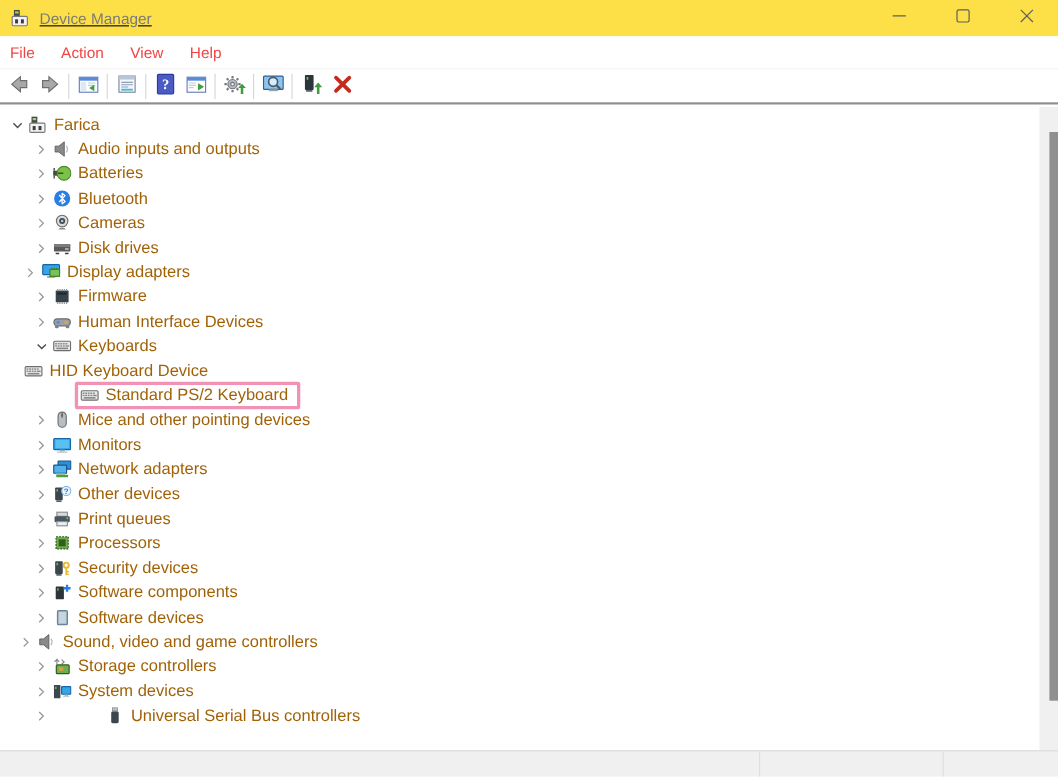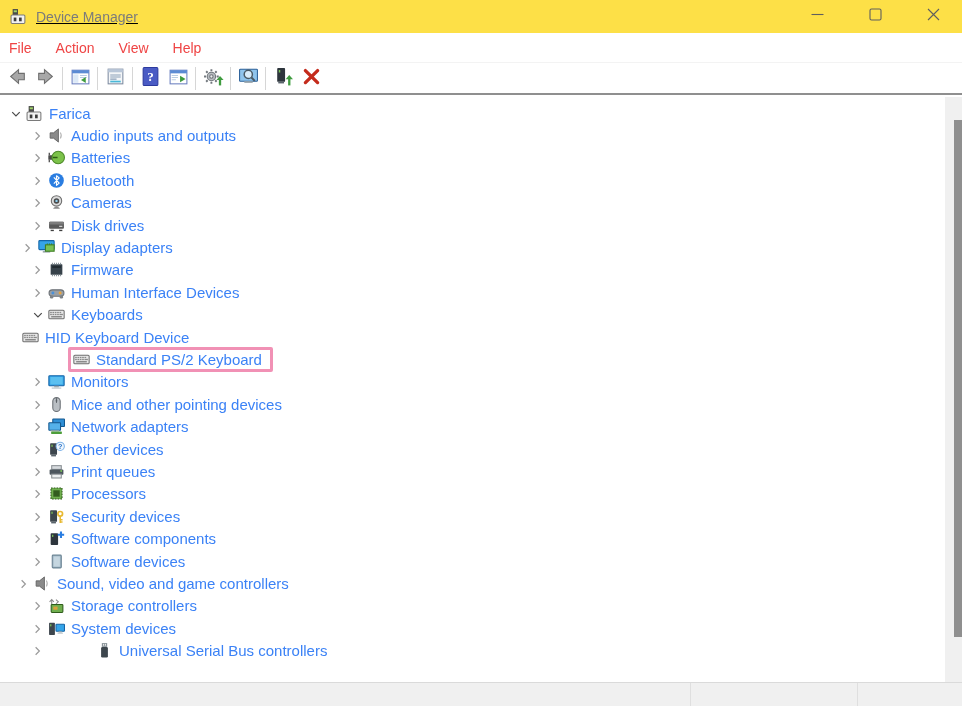--- a/index.html
+++ b/index.html
@@ -30,21 +30,21 @@
   .hrule { position:absolute; top:93px; left:0; right:0; height:2px; background:#8f8f8f; }
   
   .tree { position:absolute; top:97px; left:0; right:0; bottom:24px;
     background:#fff; overflow:hidden; padding-top:5px; }
   .tree-row { height:22.4px; display:flex; align-items:center; white-space:nowrap; }
   .chev { width:22px; display:flex; justify-content:center; align-items:center; flex:none; }
   .row-content { display:flex; align-items:center; }
   .row-content.hl { border:3px solid #f191b5; border-radius:2px;
     padding:1px 8px 1px 2px; margin:-3px 0 -3px -2px; background:#fff; }
   .ticon { width:17px; height:17px; margin-right:6px; flex:none; display:flex; }
-  .tlabel { font-size:15px; color:#3b82f6; }
+  .tlabel { font-size:15px; color:#a16207; }
   
   .scrollbar { position:absolute; top:97px; right:0; width:17px; bottom:24px; background:#f0f0f0; }
   .scroll-thumb { position:absolute; top:23px; right:0; width:8px; height:517px; background:#8f8f8f; }
   
   .statusbar { position:absolute; left:0; right:0; bottom:0; height:24px;
     background:#f0f0f0; border-top:1px solid #dadada; }
   .sb-div { position:absolute; top:0; bottom:0; width:1px; background:#dfdfdf; }
 </style>
 </head>
 <body>
@@ -409,44 +409,44 @@
     </div>
     <div class="tree-row" style="padding-left: 26px;">
       <span class="chev">
         <svg width="15" height="15" viewBox="0 0 16 16" xmlns="http://www.w3.org/2000/svg">
           <path d="M6 4.5L10 8.5L6 12.5" stroke="#9a9a9a" stroke-width="1.3" fill="none"></path>
         </svg>
       </span>
       <span class="row-content">
         <span class="ticon">
           <svg width="17" height="17" viewBox="0 0 16 16" xmlns="http://www.w3.org/2000/svg">
+            <rect x="4.5" y="1.5" width="7" height="13" rx="3.5" fill="#b9bec3" stroke="#6b7075"></rect>
+            <path d="M8 1.8v4.8" stroke="#6b7075"></path>
+            <rect x="7.3" y="3" width="1.4" height="2.6" rx="0.7" fill="#5a5f64"></rect>
+          </svg>
+        </span>
+        <span class="tlabel">Mice and other pointing devices</span>
+      </span>
+    </div>
+    <div class="tree-row" style="padding-left: 26px;">
+      <span class="chev">
+        <svg width="15" height="15" viewBox="0 0 16 16" xmlns="http://www.w3.org/2000/svg">
+          <path d="M6 4.5L10 8.5L6 12.5" stroke="#9a9a9a" stroke-width="1.3" fill="none"></path>
+        </svg>
+      </span>
+      <span class="row-content">
+        <span class="ticon">
+          <svg width="17" height="17" viewBox="0 0 16 16" xmlns="http://www.w3.org/2000/svg">
             <rect x="0.8" y="2.5" width="14.4" height="9.5" rx="0.8" fill="#35a4e8" stroke="#1565a8"></rect>
             <rect x="2.2" y="3.8" width="11.6" height="6.9" fill="#5bc0f0"></rect>
             <rect x="5.8" y="12" width="4.4" height="1.6" fill="#9aa7ad"></rect>
             <rect x="3.5" y="13.6" width="9" height="1.2" fill="#c2cbd0"></rect>
           </svg>
         </span>
         <span class="tlabel">Monitors</span>
-      </span>
-    </div>
-    <div class="tree-row" style="padding-left: 26px;">
-      <span class="chev">
-        <svg width="15" height="15" viewBox="0 0 16 16" xmlns="http://www.w3.org/2000/svg">
-          <path d="M6 4.5L10 8.5L6 12.5" stroke="#9a9a9a" stroke-width="1.3" fill="none"></path>
-        </svg>
-      </span>
-      <span class="row-content">
-        <span class="ticon">
-          <svg width="17" height="17" viewBox="0 0 16 16" xmlns="http://www.w3.org/2000/svg">
-            <rect x="4.5" y="1.5" width="7" height="13" rx="3.5" fill="#b9bec3" stroke="#6b7075"></rect>
-            <path d="M8 1.8v4.8" stroke="#6b7075"></path>
-            <rect x="7.3" y="3" width="1.4" height="2.6" rx="0.7" fill="#5a5f64"></rect>
-          </svg>
-        </span>
-        <span class="tlabel">Mice and other pointing devices</span>
       </span>
     </div>
     <div class="tree-row" style="padding-left: 26px;">
       <span class="chev">
         <svg width="15" height="15" viewBox="0 0 16 16" xmlns="http://www.w3.org/2000/svg">
           <path d="M6 4.5L10 8.5L6 12.5" stroke="#9a9a9a" stroke-width="1.3" fill="none"></path>
         </svg>
       </span>
       <span class="row-content">
         <span class="ticon">

